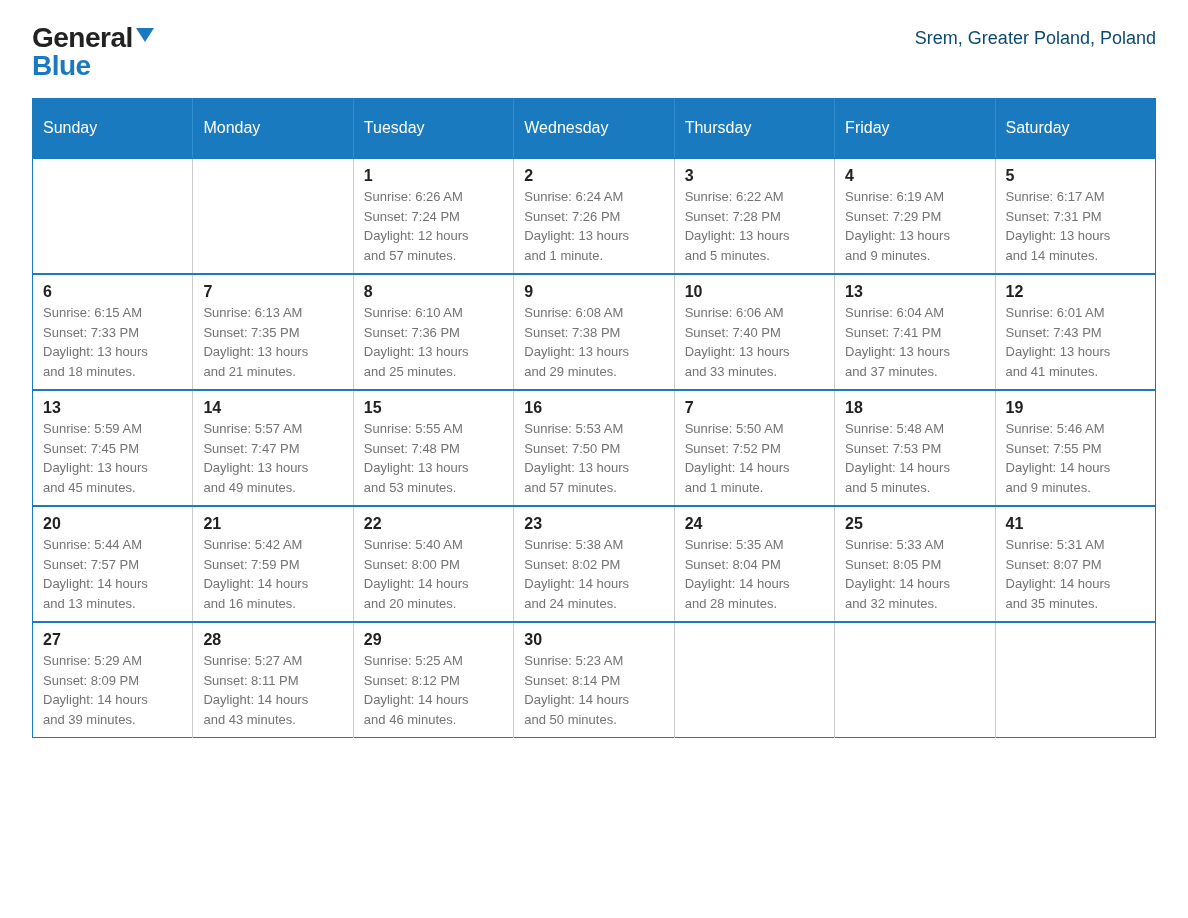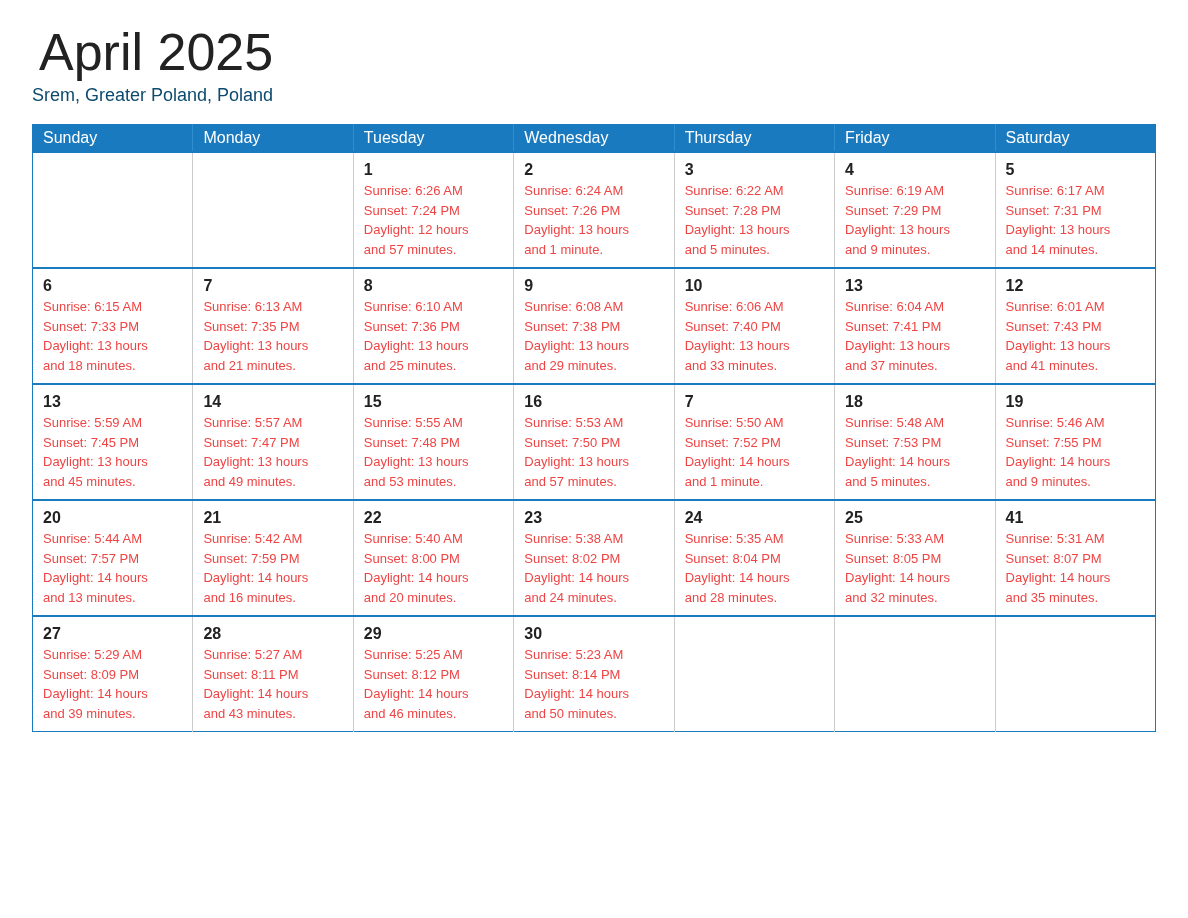--- a/index.html
+++ b/index.html
@@ -69,21 +69,21 @@
     .calendar-table {
       width: 100%;
       border-collapse: collapse;
       border: 1.5px solid #1a7abf;
     }
     .calendar-table thead tr th {
       background-color: #1a7abf;
       color: #fff;
       font-size: 16px;
       font-weight: normal;
-      padding: 4px 10px;
+      padding: 20px 10px;
       text-align: left;
       border-right: 1px solid #2d8fd0;
     }
     .calendar-table thead tr th:last-child {
       border-right: none;
     }
     .calendar-table tbody tr td {
       vertical-align: top;
       padding: 8px 10px;
       border-right: 1px solid #ccc;
@@ -97,33 +97,39 @@
     }
     .day-number {
       font-size: 16px;
       font-weight: bold;
       color: #222;
       display: block;
       margin-bottom: 2px;
     }
     .day-info {
       font-size: 13px;
-      color: #ef4444;
+      color: #737373;
       line-height: 1.5;
     }
     .empty-cell {
       background: #fff;
     }
   </style>
 </head>
 <body>
 
 <div class="header">
+  <div class="logo">
+    <div class="logo-row">
+      <span class="logo-text-general">General</span>
+      <span class="logo-icon"></span>
+    </div>
+    <span class="logo-text-blue">Blue</span>
+  </div>
   <div class="title-section">
-    <div class="calendar-title">April 2025</div>
     <div class="calendar-subtitle">Srem, Greater Poland, Poland</div>
   </div>
 </div>
 
 <table class="calendar-table">
   <thead>
     <tr>
     <th>Sunday</th>
         <th>Monday</th>
         <th>Tuesday</th>

